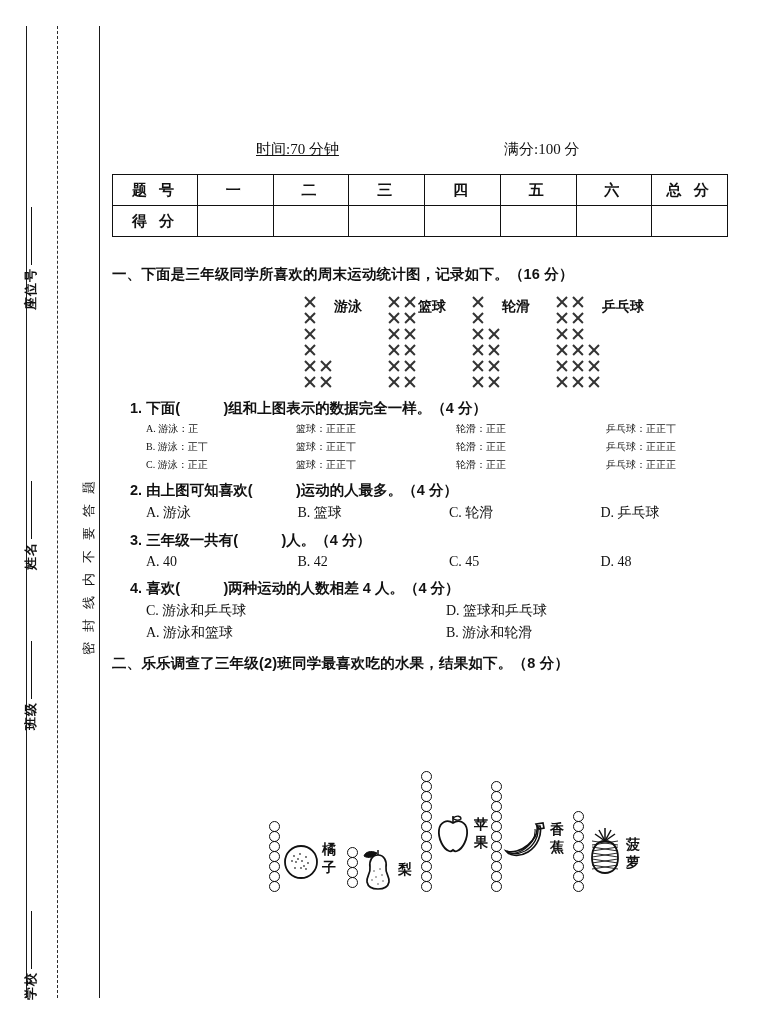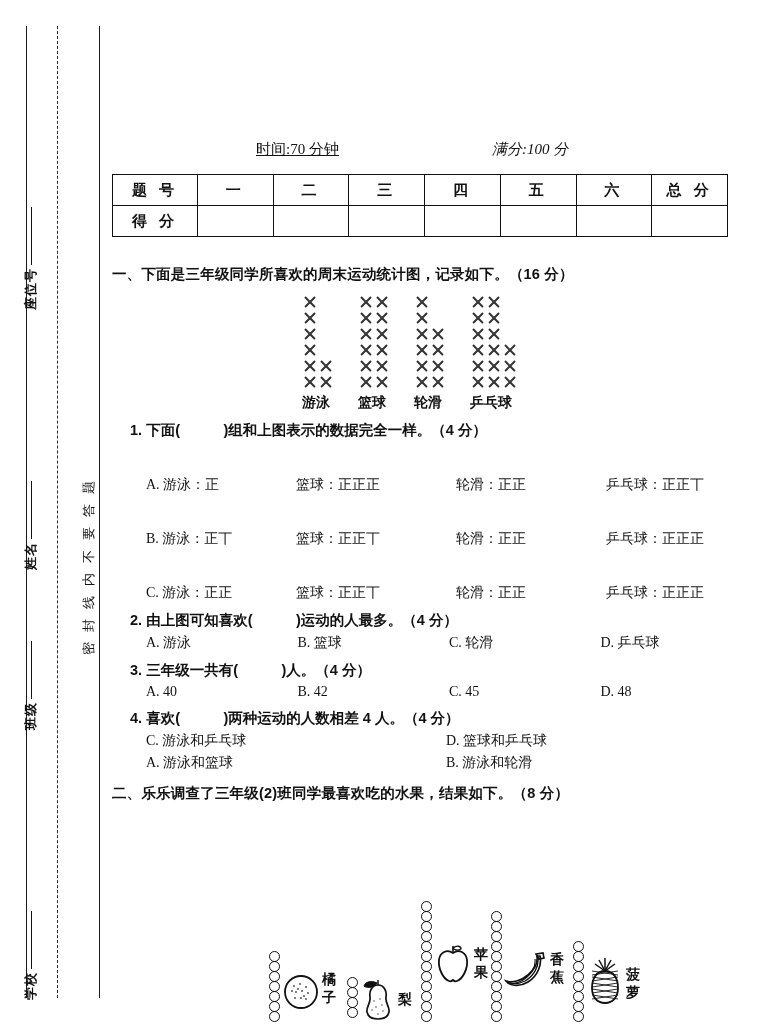--- a/index.html
+++ b/index.html
@@ -77,21 +77,21 @@
   }
 
   .exam-meta {
     margin-top: 140px;
     height: 24px;
     position: relative;
     font-family: "Liberation Serif", "DejaVu Serif", serif;
     font-size: 15px;
   }
   .exam-meta .m-time { position: absolute; left: 144px; top: 0; text-decoration: underline; }
-  .exam-meta .m-total { position: absolute; left: 380px; top: 0; font-style: italic; }
+  .exam-meta .m-total { position: absolute; left: 392px; top: 0; }
 
   table.score-table {
     border-collapse: collapse;
     margin-top: 10px;
     width: 616px;
     table-layout: fixed;
   }
   table.score-table td {
     border: 1.3px solid #111;
     height: 30px;
@@ -113,21 +113,21 @@
   }
 
   
   .xchart {
     margin-top: 10px;
     margin-left: 190px;
     display: flex;
     align-items: flex-end;
     gap: 24px;
   }
-  .xcol { display: flex; flex-direction: column; align-items: flex-start; }
+  .xcol { display: flex; flex-direction: row; align-items: flex-start; }
   .xrow { display: flex; height: 16px; align-items: center; }
   .xmark {
     width: 16px; height: 16px;
     position: relative;
     display: inline-block;
   }
   .xmark::before, .xmark::after {
     content: "";
     position: absolute;
     left: 1px; top: 7px;
@@ -163,21 +163,21 @@
     display: flex;
     margin-left: 34px;
     margin-top: 4px;
   }
   .opts-2 > div { width: 300px; font-size: 14px; white-space: nowrap; }
   .opts-long {
     margin-left: 34px;
     margin-top: 4px;
     display: flex;
   }
-  .opts-long > div { font-size: 14px; white-space: nowrap; margin-top: 32px; }
+  .opts-long > div { font-size: 10px; white-space: nowrap; }
   .opts-long > div:nth-child(1) { width: 150px; }
   .opts-long > div:nth-child(2) { width: 160px; }
   .opts-long > div:nth-child(3) { width: 150px; }
 
   
   .fruitchart {
     margin-top: 12px;
     margin-left: 168px;
     display: flex;
     align-items: flex-end;

